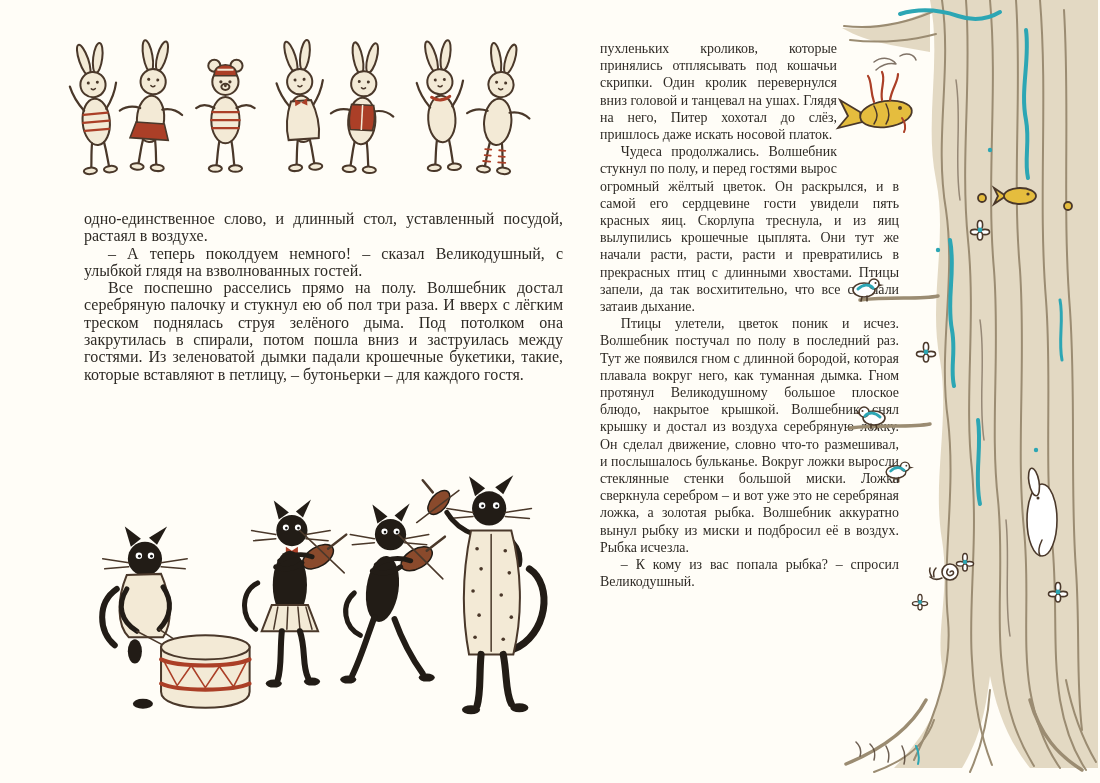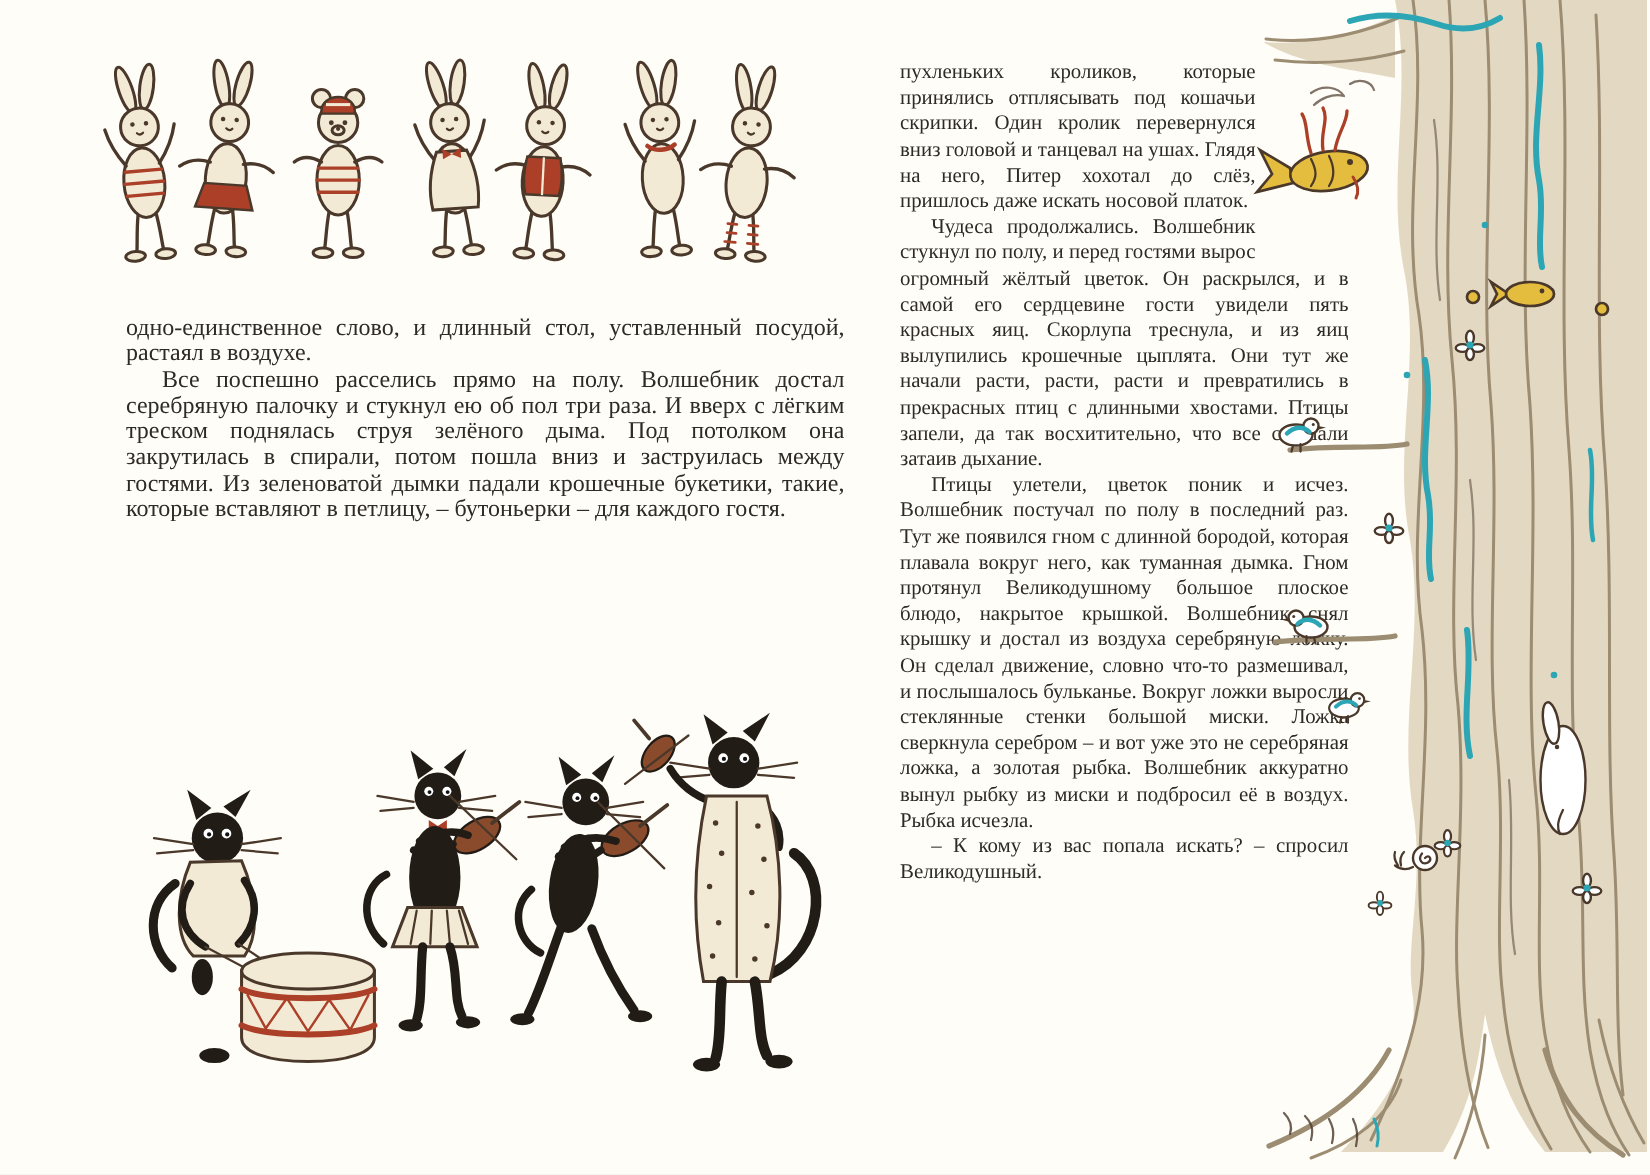--- a/index.html
+++ b/index.html
@@ -112,20 +112,21 @@
       </g>
       <g transform="translate(454,3) rotate(5)">
         <use href="#rab"></use>
           <use href="#armsOut"></use>
         <path class="red-ln" d="M-10 118 H-4 M-10 124 H-4 M-11 130 H-4 M4 118 H10 M4 124 H10 M4 130 H11" style="stroke-width:1.8"></path>
       </g>
     </svg>
 
     <div class="text-block left-text">
       <p>одно-единственное слово, и длинный стол, уставленный посудой, растаял в воздухе.</p>
+      <p class="indent">– А теперь поколдуем немного! – сказал Великодушный, с улыбкой глядя на взволнованных гостей.</p>
       <p class="indent">Все поспешно расселись прямо на полу. Волшебник достал серебряную палочку и стукнул ею об пол три раза. И вверх с лёгким треском поднялась струя зелёного дыма. Под потолком она закрутилась в спирали, потом пошла вниз и заструилась между гостями. Из зеленоватой дымки падали крошечные букетики, такие, которые вставляют в петлицу, – бутоньерки – для каждого гостя.</p>
     </div>
 
     <svg class="cats-illus" viewBox="0 0 500 310" role="img" aria-label="Четыре чёрных кота: три со скрипками и один с барабаном">
 
       <g>
         <path class="blk-ln" d="M56 206 C40 192 38 164 58 150" style="stroke-width:6"></path>
         <path class="blk" d="M72 108 L66 88 L82 100 Z"></path>
         <path class="blk" d="M98 106 L108 88 L90 99 Z"></path>
         <circle class="blk" cx="86" cy="120" r="17"></circle>
@@ -236,21 +237,21 @@
     </svg>
   </div>
 
   <div class="page right-page">
 
     <div class="text-block right-text">
       <div class="tree-top-spacer"></div>
       <p>пухленьких кроликов, которые принялись отплясывать под кошачьи скрипки. Один кролик перевернулся вниз головой и танцевал на ушах. Глядя на него, Питер хохотал до слёз, пришлось даже искать носовой платок.</p>
       <p class="indent">Чудеса продолжались. Волшебник стукнул по полу, и перед гостями вырос огромный жёлтый цветок. Он раскрылся, и в самой его сердцевине гости увидели пять красных яиц. Скорлупа треснула, и из яиц вылупились крошечные цыплята. Они тут же начали расти, расти, расти и превратились в прекрасных птиц с длинными хвостами. Птицы запели, да так восхитительно, что все слушали затаив дыхание.</p>
       <p class="indent">Птицы улетели, цветок поник и исчез. Волшебник постучал по полу в последний раз. Тут же появился гном с длинной бородой, которая плавала вокруг него, как туманная дымка. Гном протянул Великодушному большое плоское блюдо, накрытое крышкой. Волшебник снял крышку и достал из воздуха серебряную ложку. Он сделал движение, словно что-то размешивал, и послышалось бульканье. Вокруг ложки выросли стеклянные стенки большой миски. Ложка сверкнула серебром – и вот уже это не серебряная ложка, а золотая рыбка. Волшебник аккуратно вынул рыбку из миски и подбросил её в воздух. Рыбка исчезла.</p>
-      <p class="indent">– К кому из вас попала искать? – спросил Великодушный.</p>
+      <p class="indent">– К кому из вас попала рыбка? – спросил Великодушный.</p>
     </div>
 
     <svg class="tree-illus" viewBox="0 0 270 783" role="img" aria-label="Дерево с золотой рыбкой, птицами и цветами">
 
       <g>
         <path class="trunkfill" d="M100 0 C112 60 94 120 106 180 C118 240 98 300 110 360 C120 420 102 480 112 540 C120 590 106 630 112 665 C116 700 96 735 64 768 L132 768 C152 735 156 705 160 676 C166 706 176 738 200 768 L268 768 L268 0 Z" opacity="0.85"></path>
         <path class="trunkfill" d="M100 10 C70 25 40 30 12 28 C40 44 70 46 100 52 Z" opacity="0.85"></path>
         <path class="bark" d="M14 26 C48 30 78 22 102 12"></path>
         <path class="bark" d="M20 40 C52 44 84 40 106 34"></path>
         <path class="bark" d="M112 0 C122 70 104 140 116 210 C126 280 108 350 118 420 C126 490 112 560 118 620 C122 665 108 710 84 760"></path>

